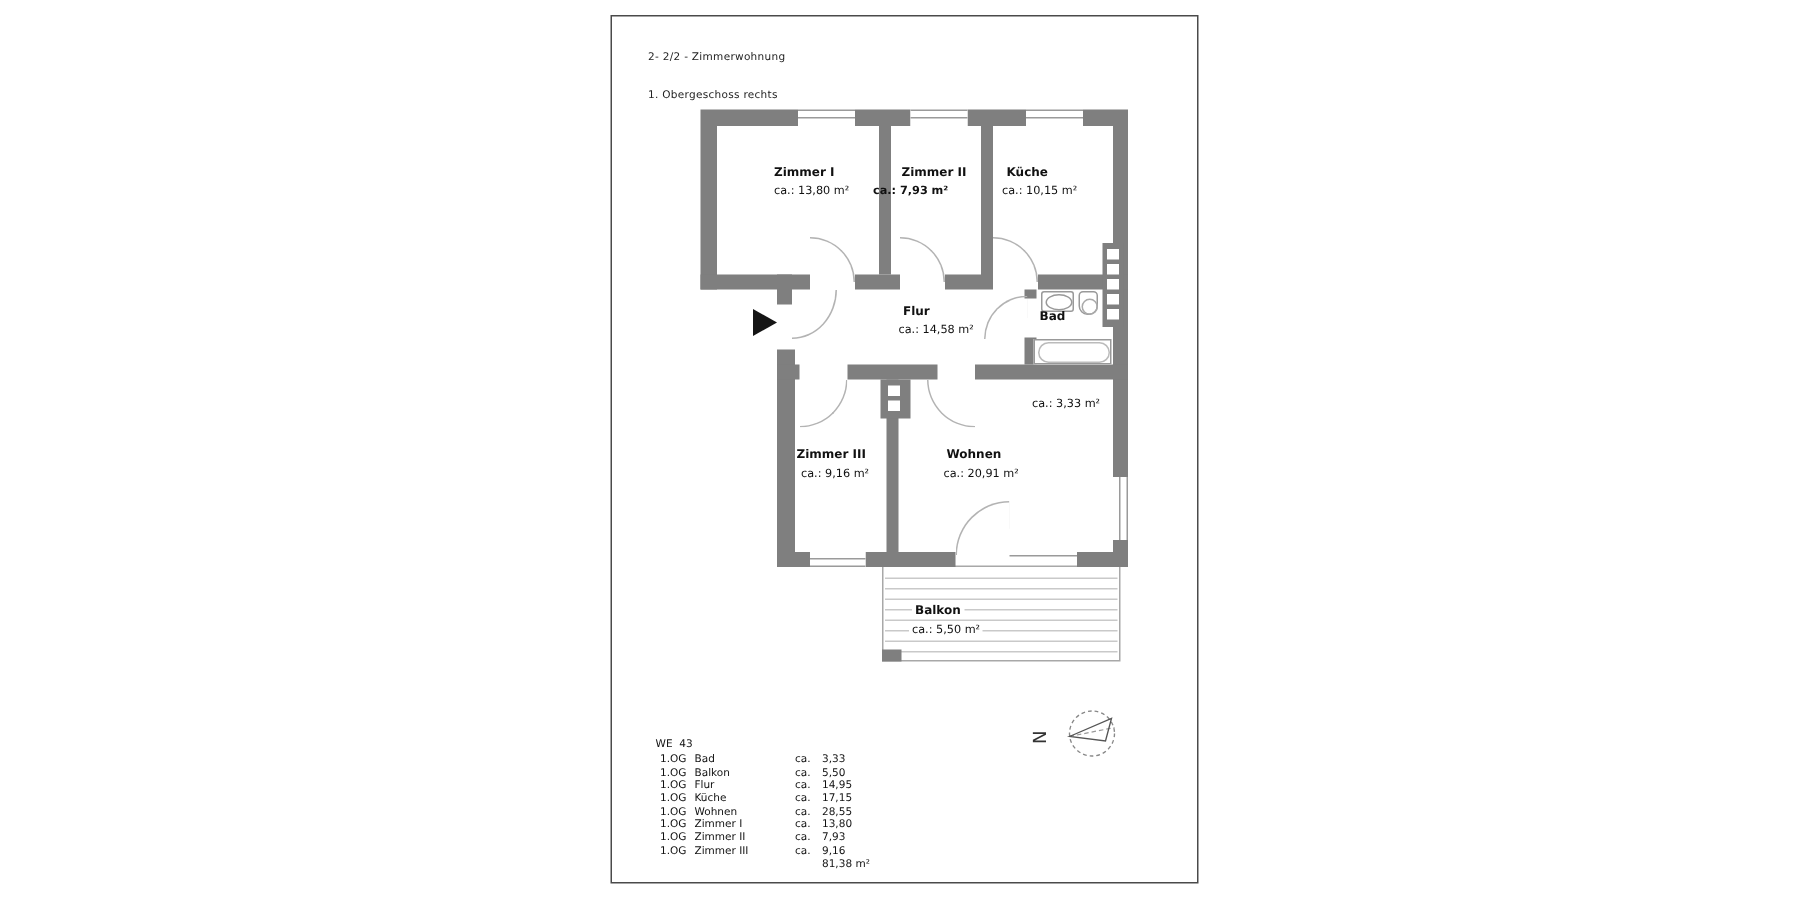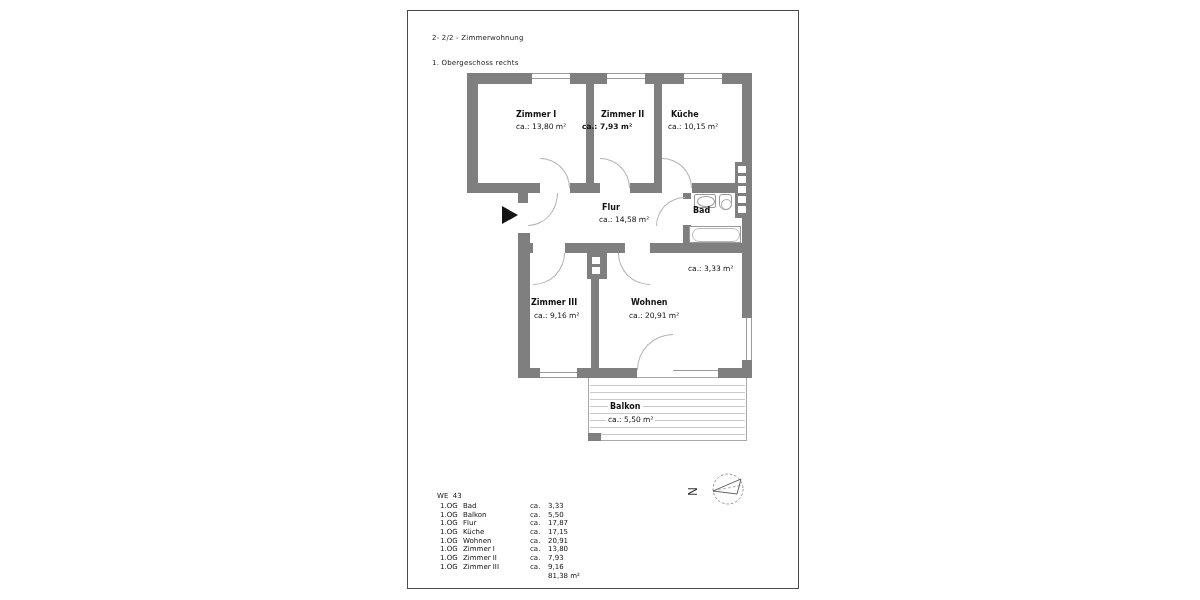--- a/index.html
+++ b/index.html
@@ -160,33 +160,33 @@
     <div class="lrow">
         <span class="lc-floor">1.OG</span>
         <span class="lc-room">Balkon</span>
         <span class="lc-ca">ca.</span>
         <span class="lc-val">5,50</span>
       </div>
     <div class="lrow">
         <span class="lc-floor">1.OG</span>
         <span class="lc-room">Flur</span>
         <span class="lc-ca">ca.</span>
-        <span class="lc-val">17,87</span>
+        <span class="lc-val">14,95</span>
       </div>
     <div class="lrow">
         <span class="lc-floor">1.OG</span>
         <span class="lc-room">Küche</span>
         <span class="lc-ca">ca.</span>
         <span class="lc-val">17,15</span>
       </div>
     <div class="lrow">
         <span class="lc-floor">1.OG</span>
         <span class="lc-room">Wohnen</span>
         <span class="lc-ca">ca.</span>
-        <span class="lc-val">20,91</span>
+        <span class="lc-val">28,55</span>
       </div>
     <div class="lrow">
         <span class="lc-floor">1.OG</span>
         <span class="lc-room">Zimmer I</span>
         <span class="lc-ca">ca.</span>
         <span class="lc-val">13,80</span>
       </div>
     <div class="lrow">
         <span class="lc-floor">1.OG</span>
         <span class="lc-room">Zimmer II</span>

